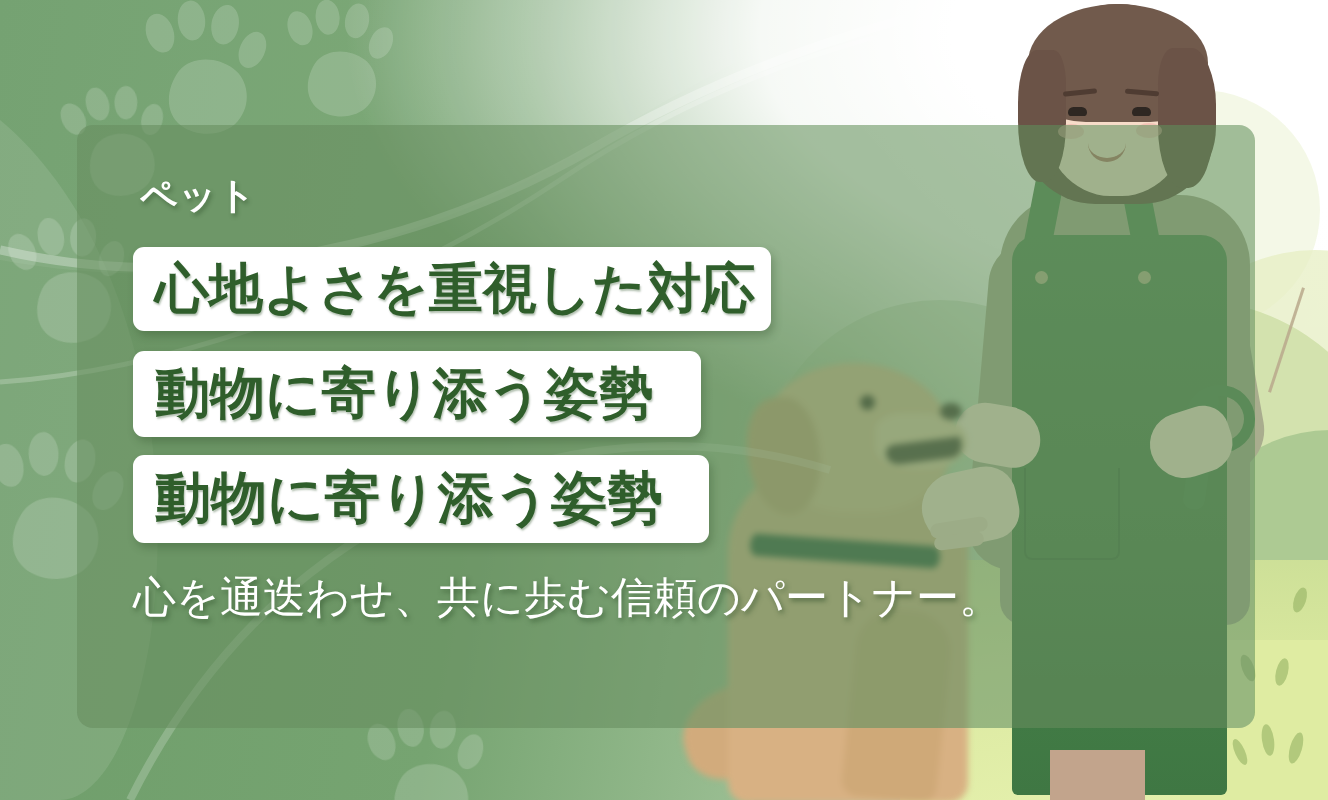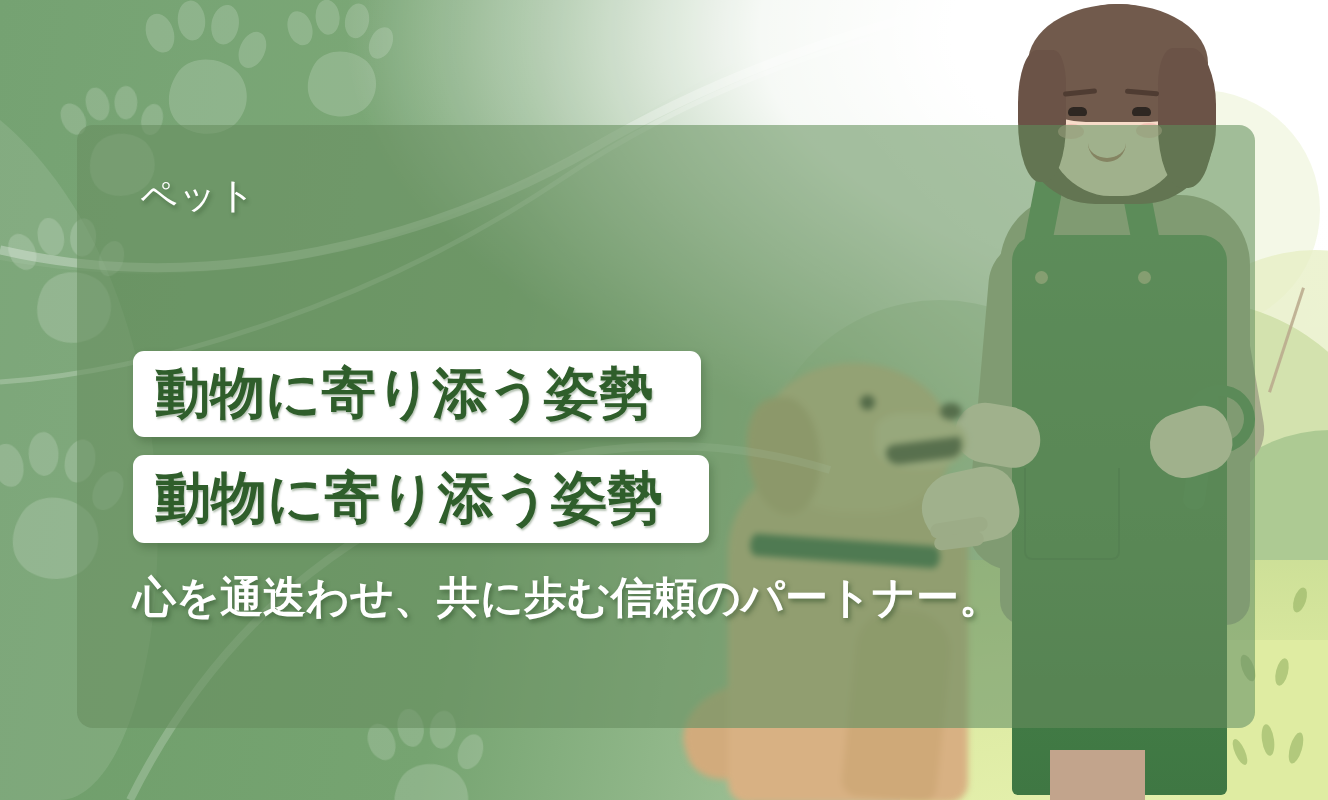--- a/index.html
+++ b/index.html
@@ -222,21 +222,21 @@
     background: rgba(96,142,87,0.56);
     border-radius: 16px;
     backdrop-filter: saturate(0.75);
   }
 
   
   .content { position:absolute; left:77px; top:125px; width:1178px; height:603px; }
 
   .eyebrow {
     position:absolute; left:63px; top:46px;
-    font-size: 37px; font-weight: 400; color:#ffffff;
+    font-size: 37px; font-weight: 700; color:#ffffff;
     letter-spacing: 1px;
     text-shadow: 2px 3px 4px rgba(40,70,35,0.45);
   }
 
   .pill {
     position:absolute;
     background:#ffffff;
     border-radius: 11px;
     color:#2f5e2b;
     font-weight: 800;
@@ -246,21 +246,21 @@
   }
   .pill span {
     text-shadow: 1px 2px 2px rgba(60,95,55,0.38);
   }
   .pill-1 { left:56px; top:122px; width:616px; height:84px; padding-left:22px; font-size:54px; }
   .pill-2 { left:56px; top:226px; width:546px; height:86px; padding-left:22px; font-size:55px; }
   .pill-3 { left:56px; top:330px; width:554px; height:88px; padding-left:22px; font-size:56px; }
 
   .desc {
     position:absolute; left:56px; top:440px;
-    color:#ffffff; font-weight:700;
+    color:#ffffff; font-weight:400;
     font-size: 43px; line-height: 64px;
     text-shadow: 2px 3px 5px rgba(40,72,36,0.55);
     white-space: nowrap;
   }
 </style>
 </head>
 <body>
 
 <div id="stage">
 
@@ -393,20 +393,23 @@
       </g>
     </g>
   </svg>
 
   <div class="panel"></div>
 
   <div class="content">
 
     <div class="eyebrow">ペット</div>
 
+    <div class="pill pill-1">
+      <span>心地よさを重視した対応</span>
+    </div>
 
     <div class="pill pill-2">
       <span>動物に寄り添う姿勢</span>
     </div>
 
     <div class="pill pill-3">
       <span>動物に寄り添う姿勢</span>
     </div>
 
     <div class="desc">

